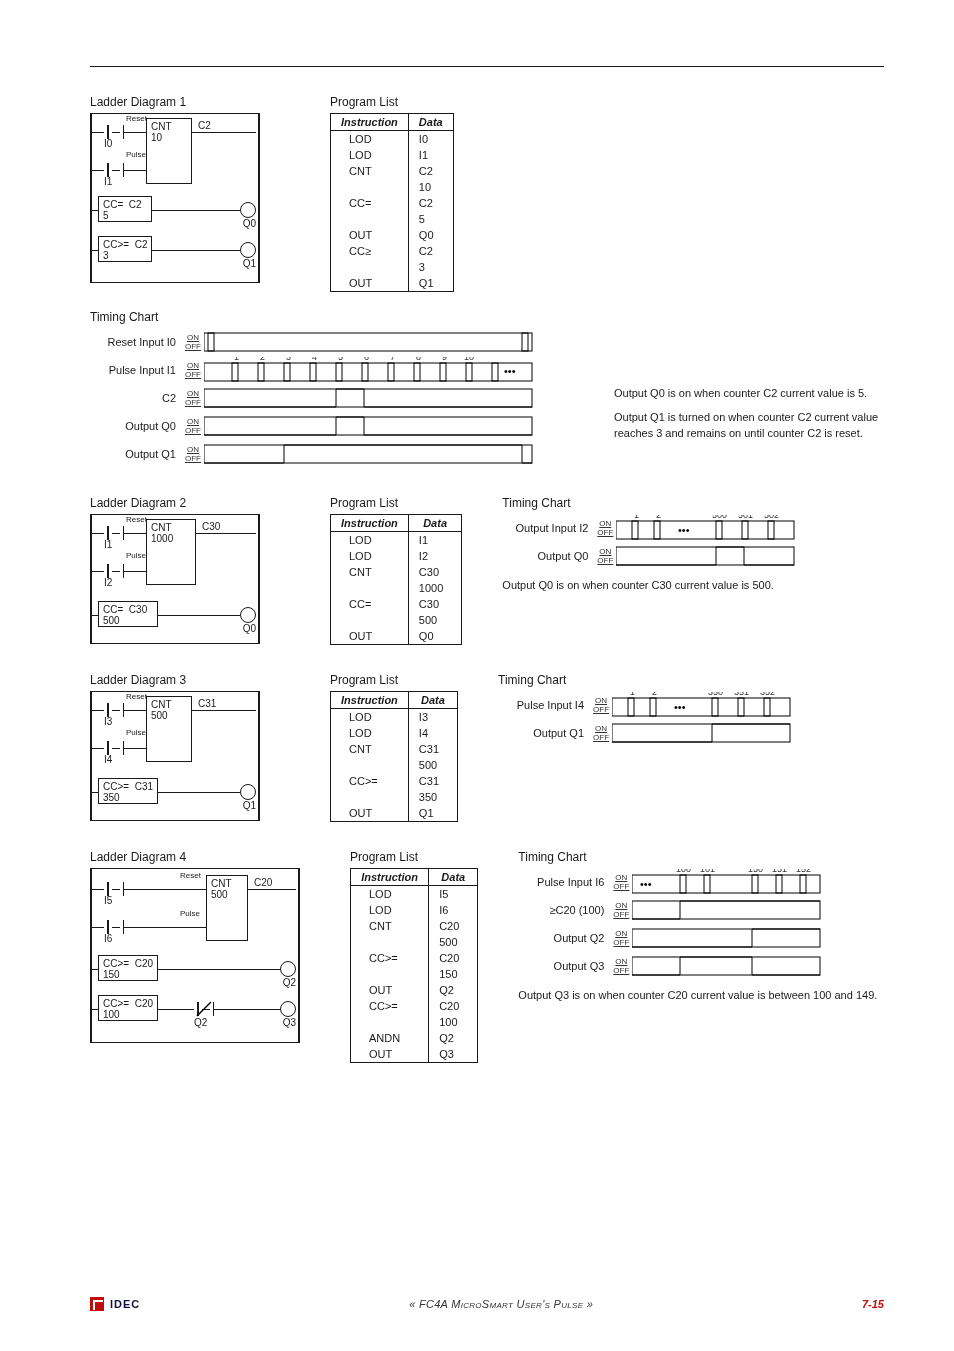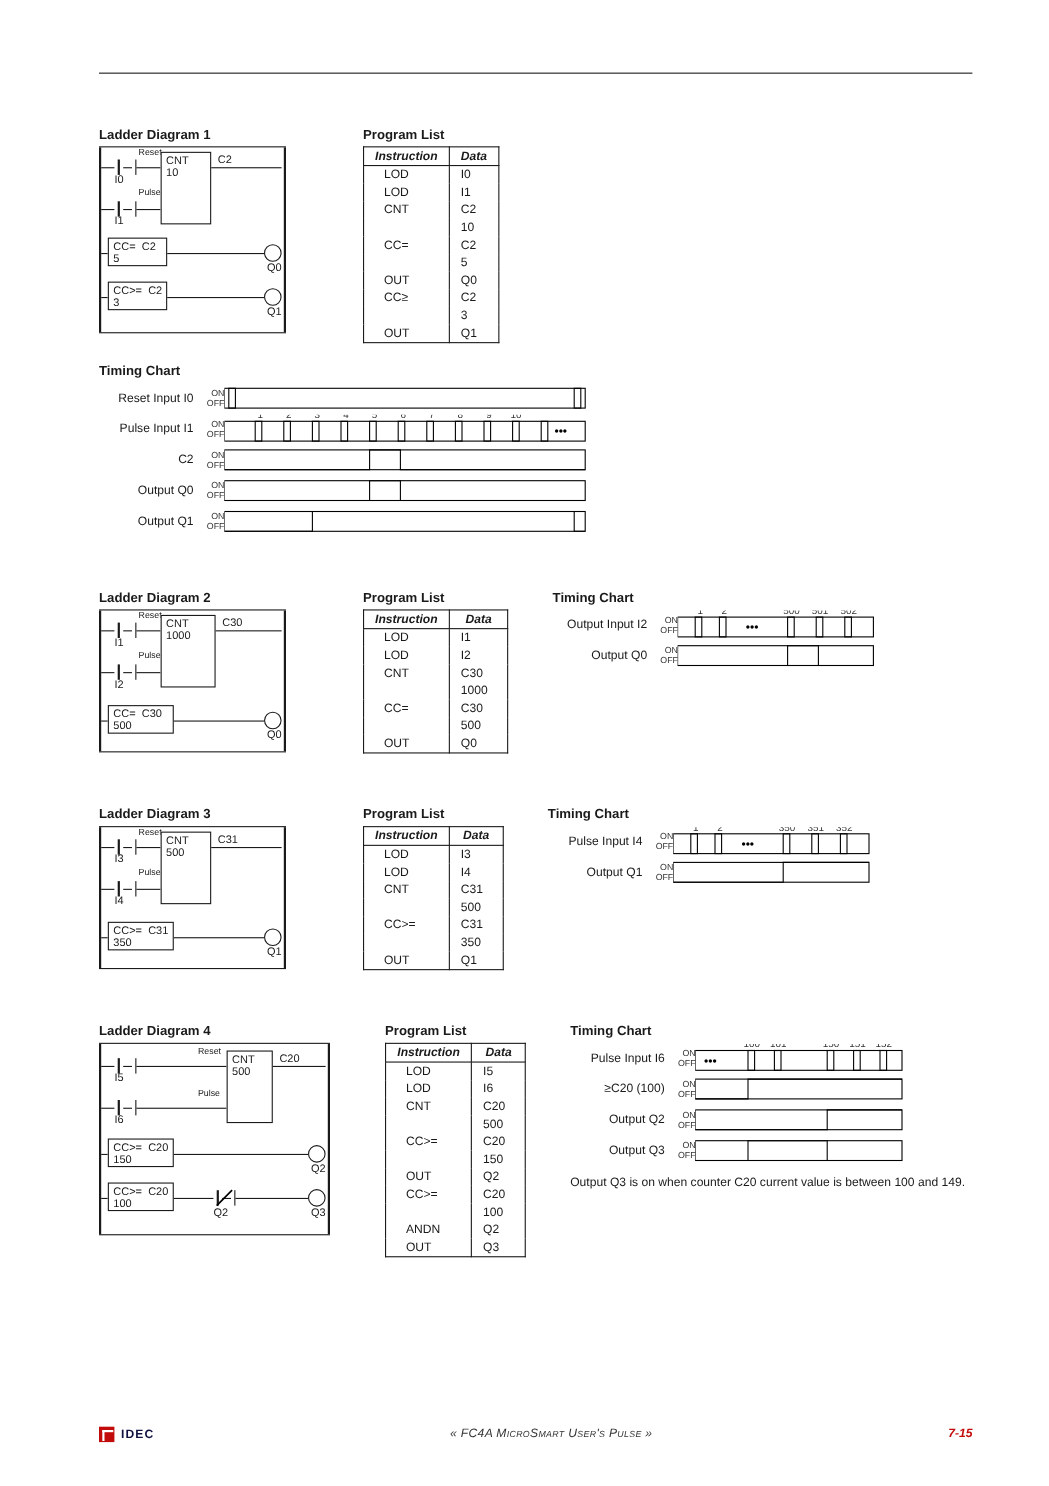--- a/index.html
+++ b/index.html
@@ -3,21 +3,21 @@
 <meta charset="utf-8">
 <style>
   :root{--red:#c20b0b;--ink:#1a1a1a;--grey:#666;--bg:#fff;}
   *{box-sizing:border-box;}
   body{margin:0;background:var(--bg);font-family:"Helvetica Neue",Arial,sans-serif;color:var(--ink);font-size:12px;}
   .page{width:954px;height:1351px;margin:0 auto;position:relative;padding:60px 70px 40px 90px;}
   .chapter{color:var(--red);font-weight:700;font-style:italic;font-size:14px;text-align:right;letter-spacing:.3px;}
   .chapter .small{font-variant:small-caps;}
   .hr{border:0;border-top:1.5px solid var(--ink);margin:6px 0 26px;}
   h2.sect{font-size:13px;font-weight:700;margin:0 0 10px;}
-  .blockTitle{font-size:12px;font-weight:700;margin:22px 0 4px;}
+  .blockTitle{font-size:12px;font-weight:400;margin:2px 0 4px;}
   .row{display:flex;align-items:flex-start;gap:40px;}
   .col{flex:0 0 auto;}
   .wide{flex:1 1 auto;}
   
   .ladder{border:1.5px solid var(--ink);border-left:0;border-right:0;position:relative;width:170px;padding:6px 0;}
   .rails{position:absolute;inset:0;border-left:2px solid var(--ink);border-right:2px solid var(--ink);}
   .wire{position:absolute;top:50%;height:0;border-top:1.5px solid var(--ink);}
   .contact{position:absolute;top:50%;transform:translateY(-50%);display:flex;align-items:center;}
   .contact .bar{width:1.5px;height:14px;background:var(--ink);margin:0 3px;}
   .contact .gap{width:8px;height:0;border-top:1.5px solid var(--ink);}
@@ -30,25 +30,25 @@
   table.prog th,table.prog td{border:1.5px solid var(--ink);padding:2px 10px;text-align:center;}
   table.prog th{font-weight:700;font-style:italic;}
   table.prog td.instr{text-align:left;padding-left:18px;padding-right:28px;}
   table.prog td.data{text-align:left;padding-left:10px;padding-right:18px;}
   table.prog .bodyrow td{border-top:0;border-bottom:0;}
   table.prog .lastrow td{border-bottom:1.5px solid var(--ink);}
   
   .tc{font-size:10px;}
   .tc .trace{display:flex;align-items:center;height:28px;}
   .tc .tlabel{width:92px;text-align:right;padding-right:6px;font-size:11px;}
-  .tc .onoff{width:22px;font-size:8px;line-height:9px;text-align:right;color:#333;}
+  .tc .onoff{width:22px;font-size:8px;line-height:9px;text-align:center;color:#333;text-decoration:underline;}
   .tc svg{display:block;}
   .note{font-size:11px;line-height:1.45;margin:8px 0;}
   
-  .footer{position:absolute;left:90px;right:70px;bottom:40px;display:flex;justify-content:space-between;font-size:11px;}
+  .footer{position:absolute;left:90px;right:70px;bottom:40px;display:flex;align-items:center;justify-content:space-between;font-size:11px;}
   .footer .manual{font-style:italic;letter-spacing:.3px;color:#333;font-variant:small-caps;}
   .footer .pg{color:var(--red);font-style:italic;font-weight:600;}
   .logo{display:flex;align-items:center;gap:6px;font-weight:800;letter-spacing:1px;color:#101040;}
   .logo .sq{width:14px;height:14px;background:var(--red);display:inline-block;position:relative;}
   .logo .sq::after{content:"";position:absolute;left:3px;top:3px;width:8px;height:8px;border:2px solid #fff;border-right:0;border-bottom:0;}
   .section{margin-top:26px;}
   .miniTicks{font-size:9px;fill:#333;}
   .ladder4{width:210px;}
 </style>
 </head>
@@ -232,20 +232,24 @@
 
     <div class="trace">
           <div class="tlabel">Output Q1</div>
           <div class="onoff"><span>ON</span><br><span>OFF</span></div>
       <svg width="330" height="26">
             <rect x="0" y="4" width="328" height="18" fill="none" stroke="#000"></rect>
             <path d="M0 22 H80 V4 H318 V22 H328" fill="none" stroke="#000"></path>
           </svg>
         </div>
   </div>
+  <div class="wide" style="padding-left:40px;padding-top:50px">
+    <p class="note">Output Q0 is on when counter C2 current value is 5.</p>
+    <p class="note">Output Q1 is turned on when counter C2 current value reaches 3 and remains on until counter C2 is reset.</p>
+  </div>
 </div>
 
 <div class="section row">
   <div class="col" style="width:200px">
     <div class="blockTitle">Ladder Diagram 2</div>
     <div class="ladder" style="height:130px">
       <div class="rails"></div>
       <span class="lbl" style="left:36px;top:0;font-size:8px">Reset</span>
       <span class="wire" style="left:2px;top:18px;width:12px"></span>
           <span class="contact" style="left:14px;top:18px">
@@ -348,20 +352,21 @@
           </div>
       <div class="trace">
             <div class="tlabel">Output Q0</div>
             <div class="onoff"><span>ON</span><br><span>OFF</span></div>
         <svg width="180" height="26">
               <rect x="0" y="4" width="178" height="18" fill="none" stroke="#000"></rect>
               <path d="M0 22 H100 V4 H128 V22 H178" fill="none" stroke="#000"></path>
             </svg>
           </div>
     </div>
+    <p class="note">Output Q0 is on when counter C30 current value is 500.</p>
   </div>
 </div>
 
 <div class="section row">
   <div class="col" style="width:200px">
     <div class="blockTitle">Ladder Diagram 3</div>
     <div class="ladder" style="height:130px">
       <div class="rails"></div>
       <span class="lbl" style="left:36px;top:0;font-size:8px">Reset</span>
       <span class="wire" style="left:2px;top:18px;width:12px"></span>

